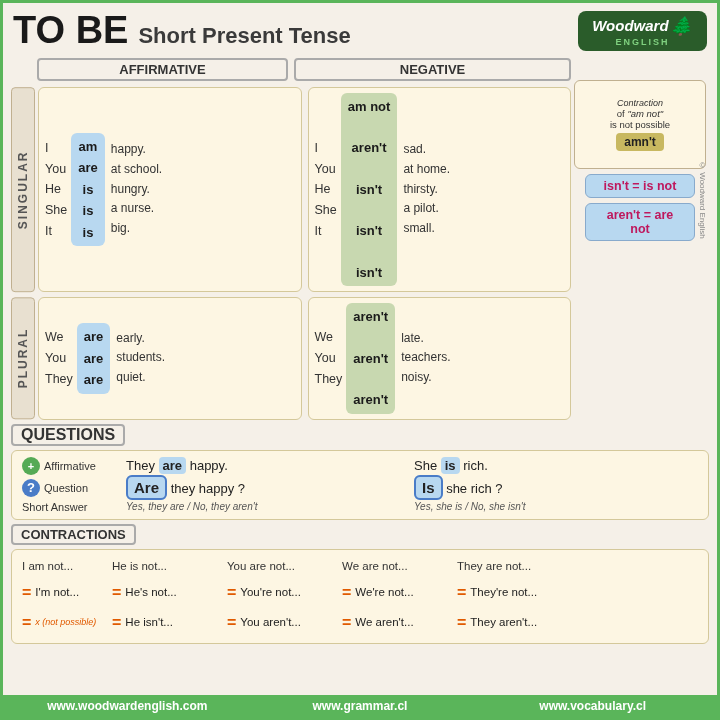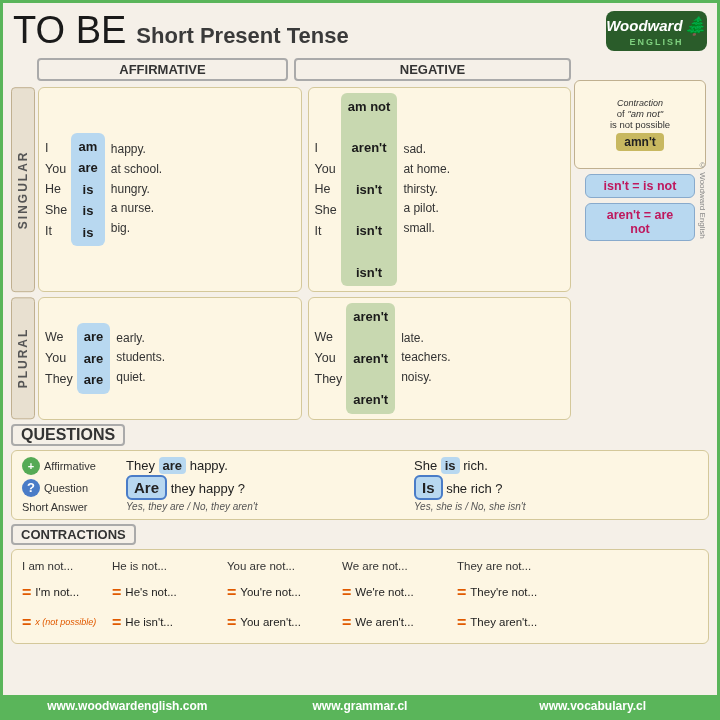--- a/index.html
+++ b/index.html
@@ -28,32 +28,32 @@
       align-items: center;
       justify-content: space-between;
     }
     .header-title {
       display: flex;
       align-items: baseline;
       gap: 10px;
     }
     .header-title .to-be {
       font-size: 38px;
-      font-weight: 400;
+      font-weight: 700;
       color: #1a1a1a;
     }
     .header-title .subtitle {
       font-size: 22px;
       font-weight: 700;
       color: #3a3a3a;
     }
     .logo-box {
       background: #2a5c2a;
       border-radius: 8px;
-      padding: 4px 0;
+      padding: 4px 14px;
       text-align: center;
       min-width: 90px;
     }
     .logo-box .woodward {
       color: white;
       font-size: 15px;
       font-weight: 900;
       font-style: italic;
       display: flex;
       align-items: center;

